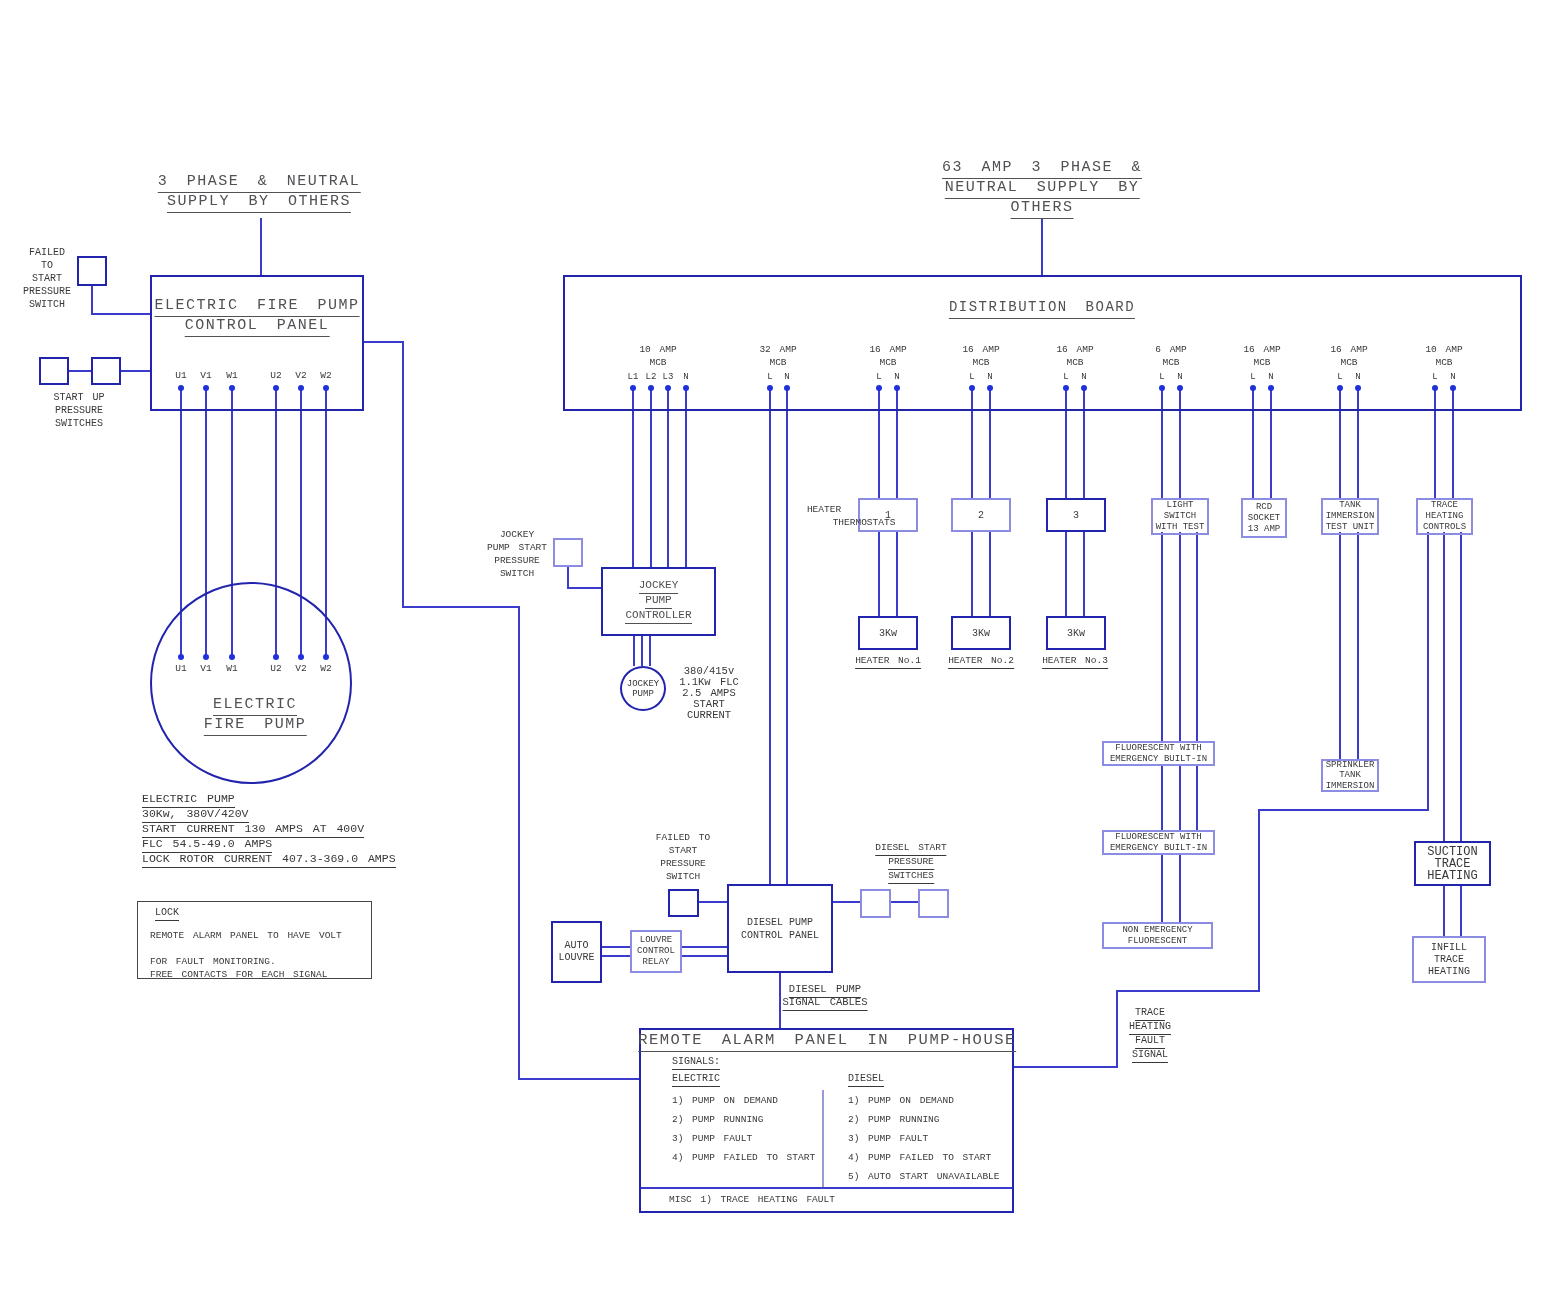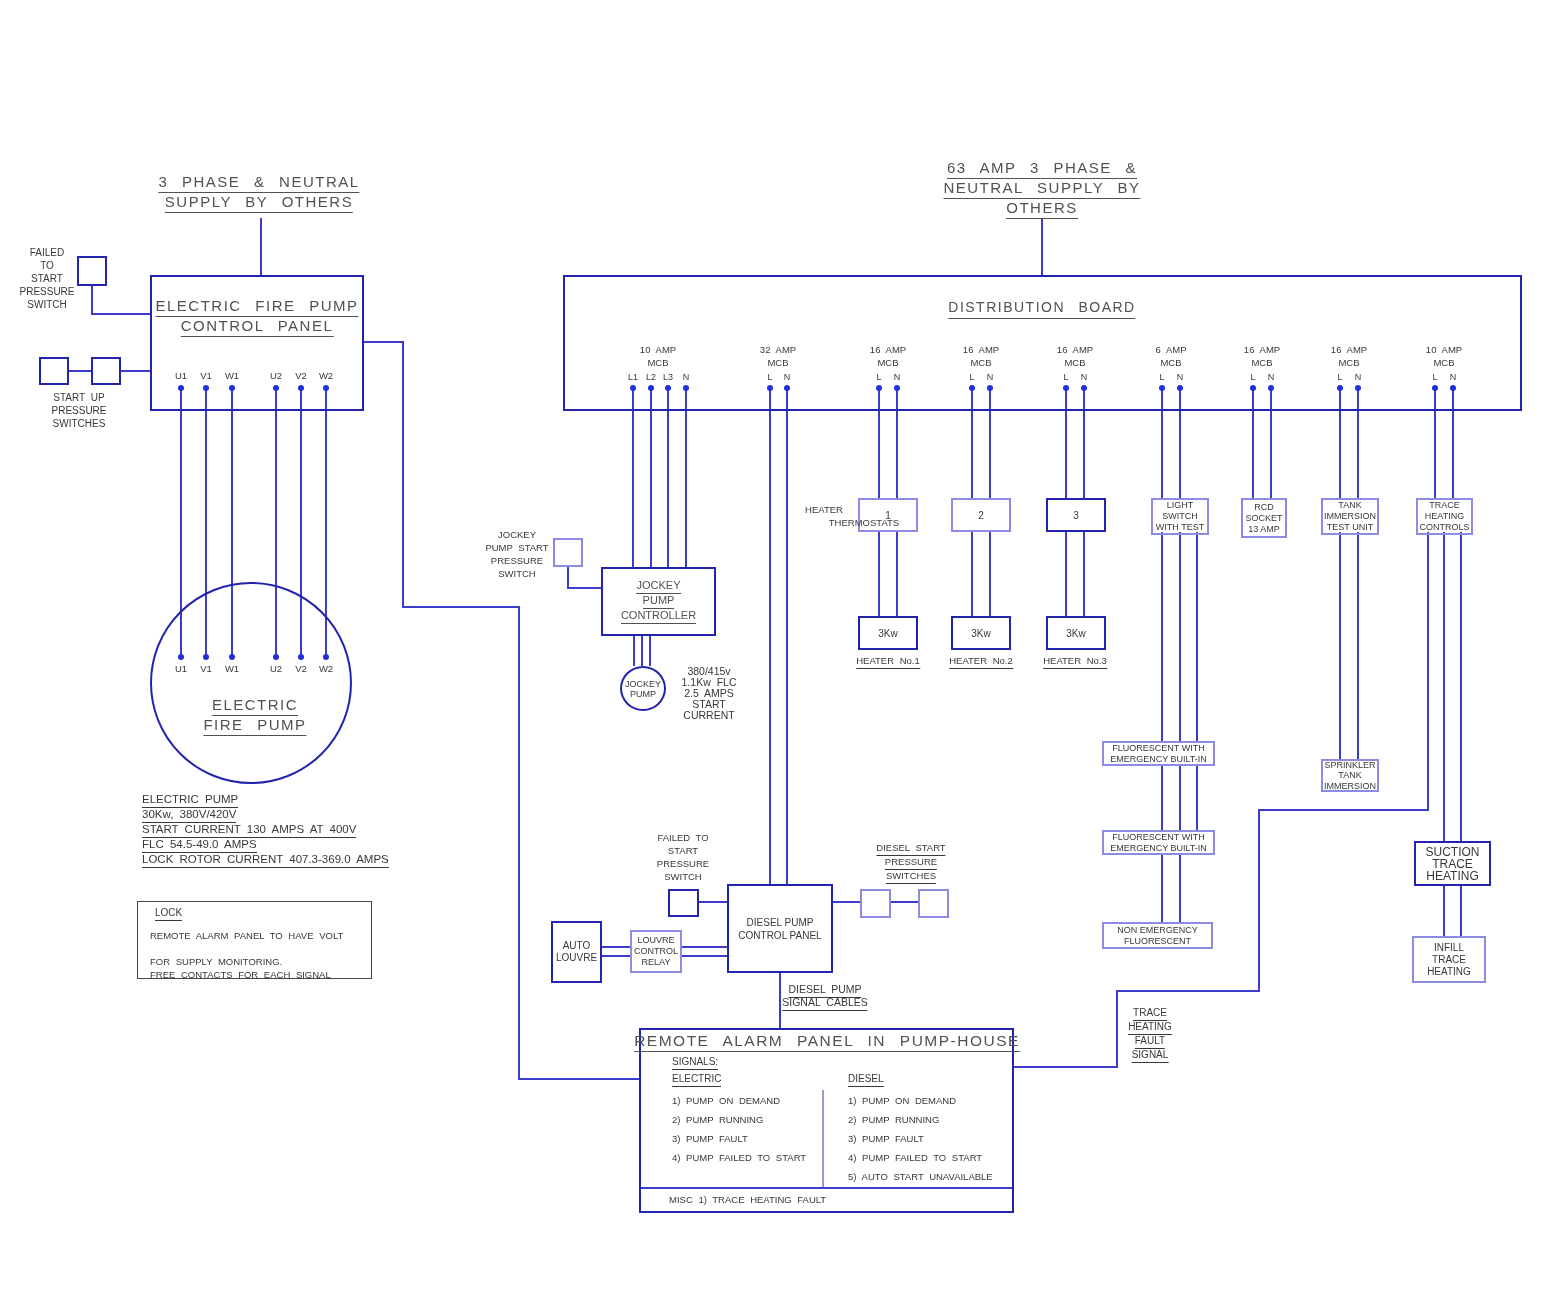--- a/index.html
+++ b/index.html
@@ -1,17 +1,17 @@
 <!DOCTYPE html>
 <html><head>
 <meta charset="utf-8">
 <style>
   html,body{margin:0;padding:0;background:#fff;}
   .stage{position:relative;width:1560px;height:1295px;background:#ffffff;overflow:hidden;
-         font-family:Liberation Sans, sans-serif;}
+         font-family:Liberation Mono, monospace;}
   .w{position:absolute;background:#3b3ccb;}
   .box{position:absolute;border:2px solid #2224ad;background:transparent;box-sizing:border-box;}
   .box.lt{border-color:#8b8ce2;}
   .box.thin{border-width:1px;border-color:#44444a;}
   .round{border-radius:50%;}
   .dot{position:absolute;width:6px;height:6px;border-radius:50%;background:#2030dd;z-index:4;}
   .t{position:absolute;color:#38383a;font-size:10px;line-height:13px;white-space:nowrap;word-spacing:3px;z-index:5;}
   .c{transform:translateX(-50%);text-align:center;}
   .hdr{color:#515155;letter-spacing:1.5px;word-spacing:8px;font-size:15px;line-height:19px;}
   .ul{border-bottom:1.5px solid currentColor;padding-bottom:1px;display:inline-block;}
@@ -201,21 +201,21 @@
     <div class="t s11" style="left:142px;top:792px"><span class="ul">ELECTRIC PUMP</span></div>
     <div class="t s11" style="left:142px;top:807px"><span class="ul">30Kw, 380V/420V</span></div>
     <div class="t s11" style="left:142px;top:822px"><span class="ul">START CURRENT 130 AMPS AT 400V</span></div>
     <div class="t s11" style="left:142px;top:837px"><span class="ul">FLC 54.5-49.0 AMPS</span></div>
     <div class="t s11" style="left:142px;top:852px"><span class="ul">LOCK ROTOR CURRENT 407.3-369.0 AMPS</span></div>
 
     <div class="box thin" style="left:137px;top:901px;width:235px;height:78px"></div>
     <div class="t s10" style="left:155px;top:906px"><span class="ul">LOCK</span></div>
     <div class="t s95" style="left:150px;top:929px">REMOTE ALARM PANEL TO HAVE VOLT</div>
     <div class="t s95" style="left:150px;top:968px">FREE CONTACTS FOR EACH SIGNAL</div>
-    <div class="t s95" style="left:150px;top:955px">FOR SUPPLY MONITORING.</div>
+    <div class="t s95" style="left:150px;top:955px">FOR FAULT MONITORING.</div>
   </div>
 
   <div>
     <div class="t hdr c" style="left:1042px;top:158px"><span class="ul">63 AMP 3 PHASE &amp;</span></div>
     <div class="t hdr c" style="left:1042px;top:178px"><span class="ul">NEUTRAL SUPPLY BY</span></div>
     <div class="t hdr c" style="left:1042px;top:198px"><span class="ul">OTHERS</span></div>
 
     <div class="box" style="left:563px;top:275px;width:959px;height:136px"></div>
     <div class="t hdr c" style="left:1042px;top:298px;font-size:14px"><span class="ul">DISTRIBUTION BOARD</span></div>
 

